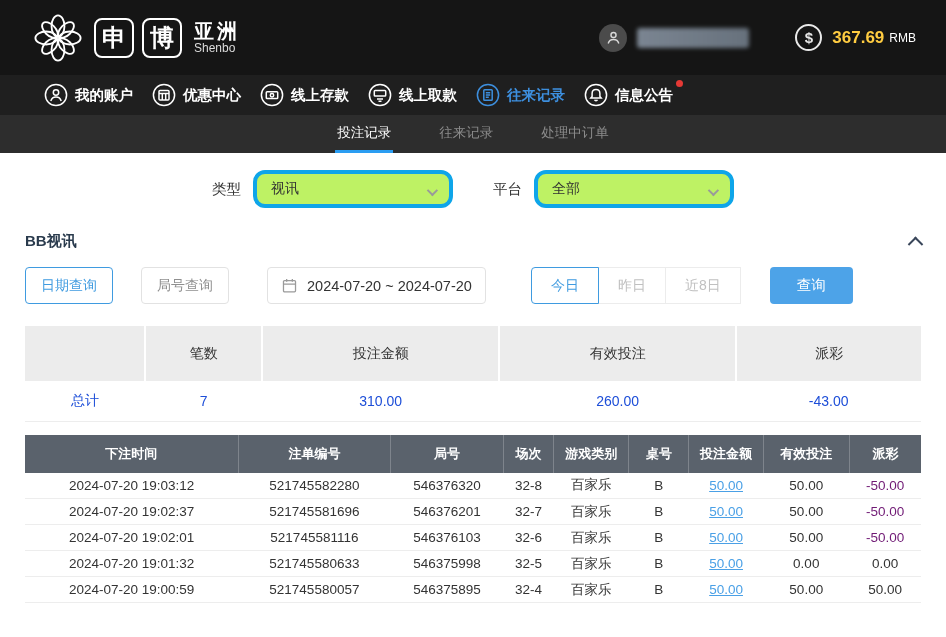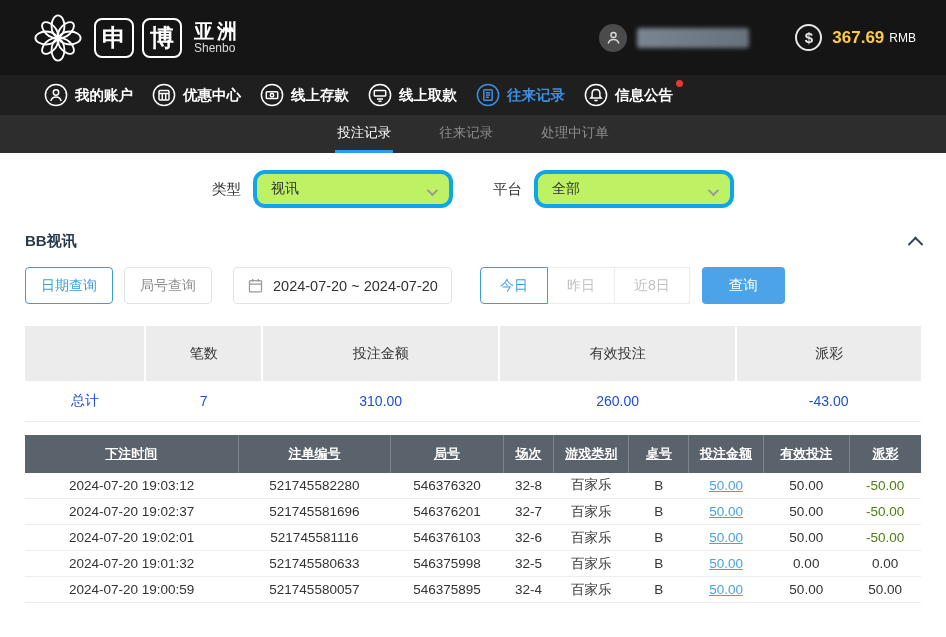--- a/index.html
+++ b/index.html
@@ -58,21 +58,21 @@
 
   
   .section-head { display:flex; justify-content:space-between; align-items:center;
     padding:12px 25px 10px; }
   .section-title { font-size:15px; font-weight:bold; color:#2a3b4d; }
   .chev-up { width:11px; height:11px; border-left:2.5px solid #39465a;
     border-top:2.5px solid #39465a; transform:rotate(45deg) translate(2px,2px);
     cursor:pointer; }
 
   
-  .query-row { display:flex; align-items:center; padding:6px 25px 16px; }
+  .query-row { display:flex; align-items:center; padding:6px 25px 16px;gap:17px; }
   .btn { height:37px; display:flex; align-items:center; justify-content:center;
     font-size:14px; border-radius:4px; background:#fff; cursor:pointer; }
   .btn-blue-outline { border:1px solid #3f9be0; color:#3f9be0; padding:0 15px; }
   .btn-gray-outline { border:1px solid #e2e2e2; color:#8f8f8f; padding:0 15px; margin-left:11px; }
   .date-input { height:37px; border:1px solid #e2e2e2; border-radius:4px;
     display:flex; align-items:center; gap:9px; padding:0 13px; margin-left:21px;
     font-size:14.5px; color:#333; cursor:pointer; }
   .seg-group { display:flex; margin-left:16px; }
   .seg { height:37px; padding:0 19px; display:flex; align-items:center;
     border:1px solid #ececec; background:#fff; color:#c0c0c0; font-size:14px;
@@ -88,26 +88,26 @@
   .summary-table th { background:#ececec; height:55px; font-size:14px; color:#333;
     font-weight:normal; text-align:center; border-right:2px solid #fff; }
   .summary-table th:last-child { border-right:none; }
   .summary-table td { height:40px; text-align:center; font-size:14px; color:#1d4ed8;
     border-bottom:1px solid #ededed; background:#fff; }
   .red { color:#e23b3b; }
 
   
   .detail-table { width:896px; margin:13px 25px 0; }
   .detail-table th { background:#5a626c; color:#fff; height:38px; font-size:13px;
-    font-weight:bold; text-align:center; border-right:1px solid rgba(255,255,255,.22);text-decoration:underline; }
+    font-weight:bold; text-align:center; border-right:1px solid rgba(255,255,255,.22); }
   .detail-table th:last-child { border-right:none; }
   .detail-table td { height:26px; text-align:center; font-size:13.5px; color:#333;
     border-bottom:1px solid #ededed; background:#fff; }
   .amt-link { color:#4aa0e6; text-decoration:underline; cursor:pointer; }
-  .neg { color:#4d7c0f; }
+  .neg { color:#701a75; }
   .pos { color:#333; }
 </style>
 </head>
 <body>
 
 <div class="topbar">
   <div class="logo">
     <svg class="logo-flower" viewBox="0 0 52 52">
       <g stroke="#fff" stroke-width="1.7" fill="none">
         <ellipse cx="26" cy="15" rx="6" ry="10"></ellipse>

